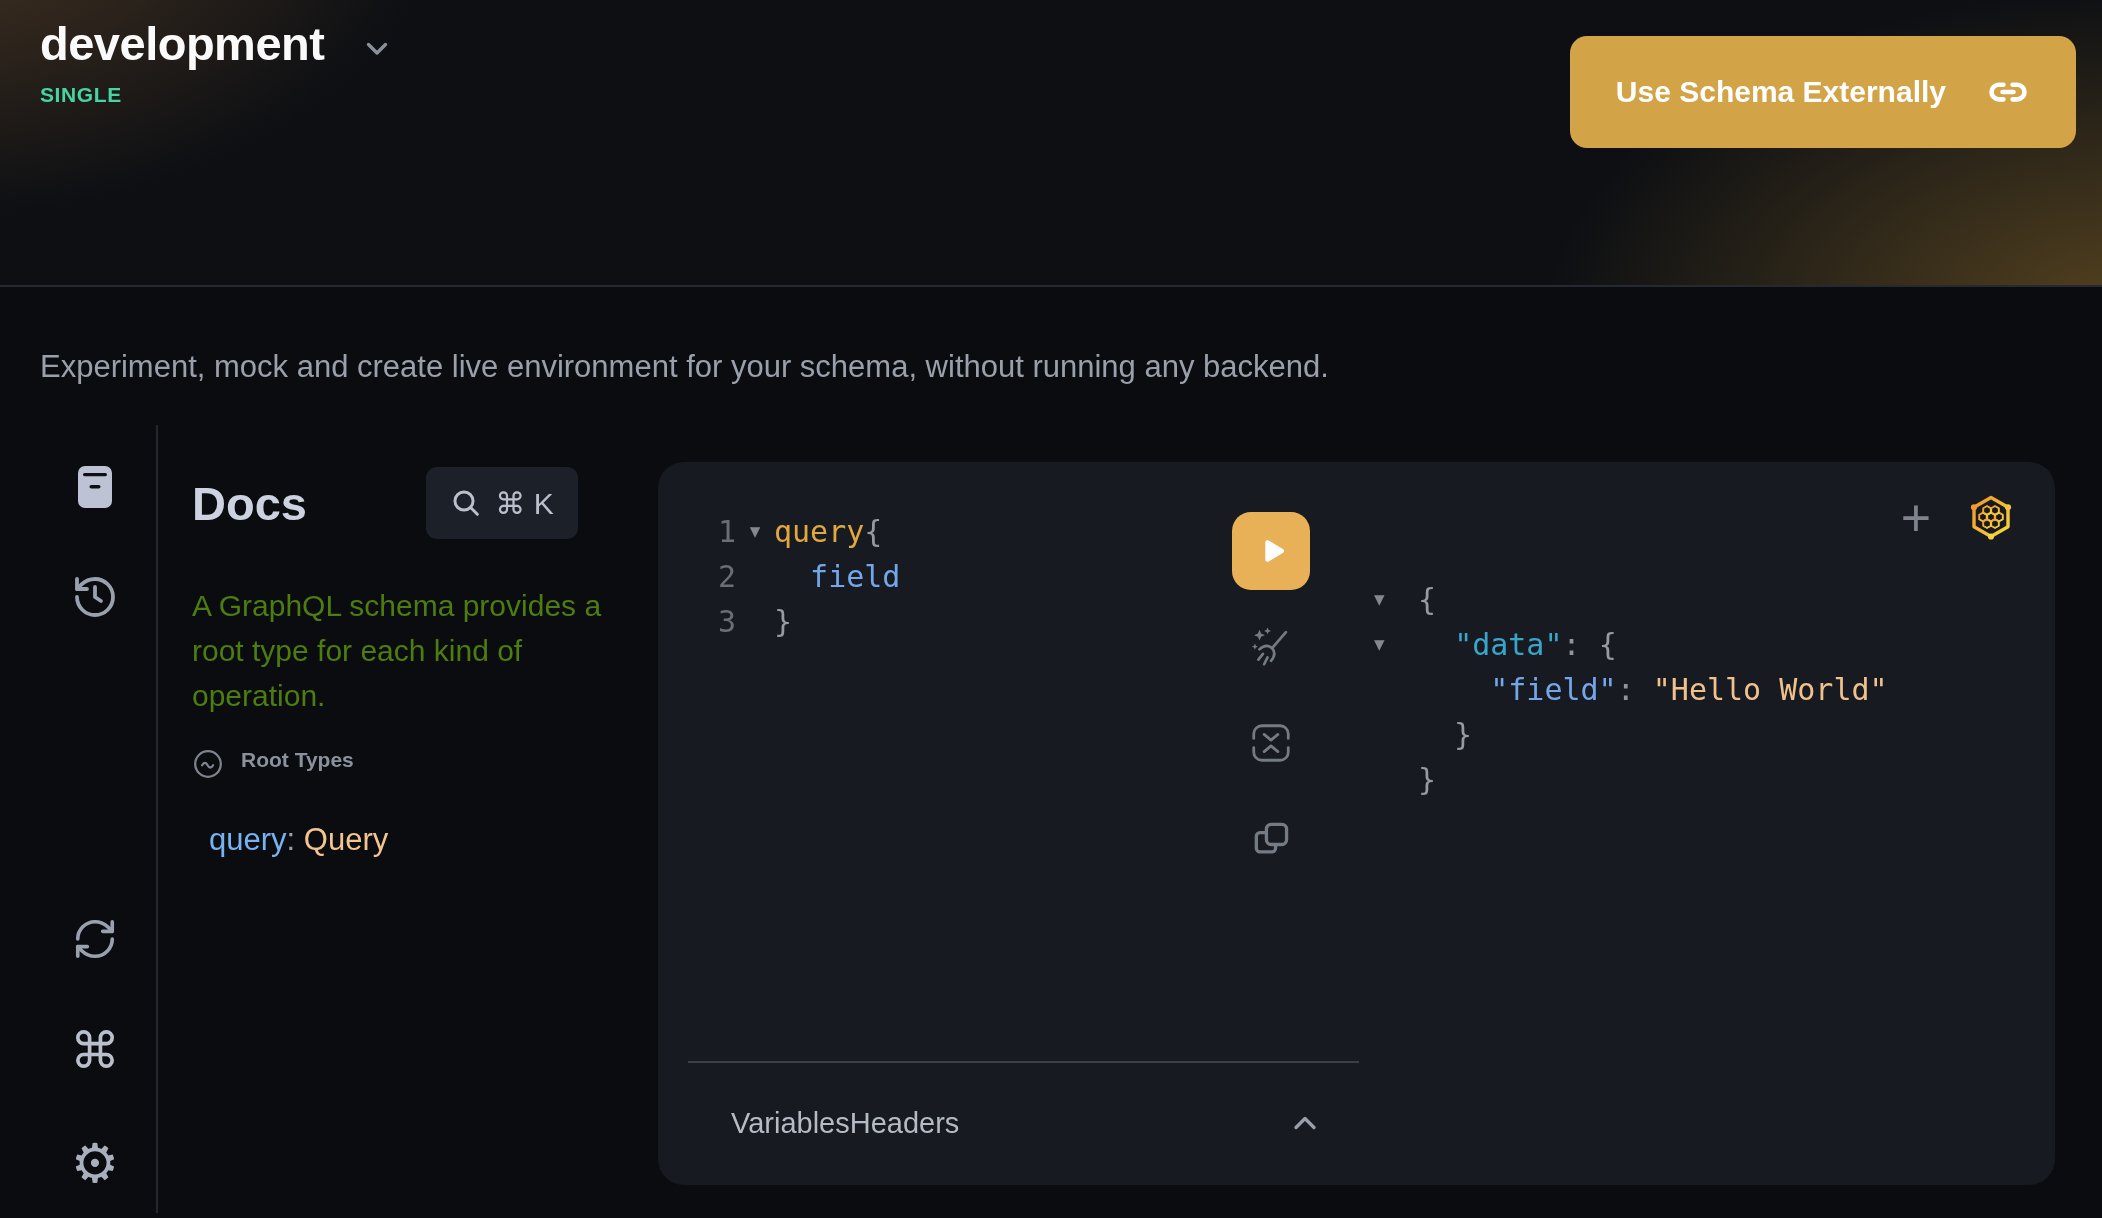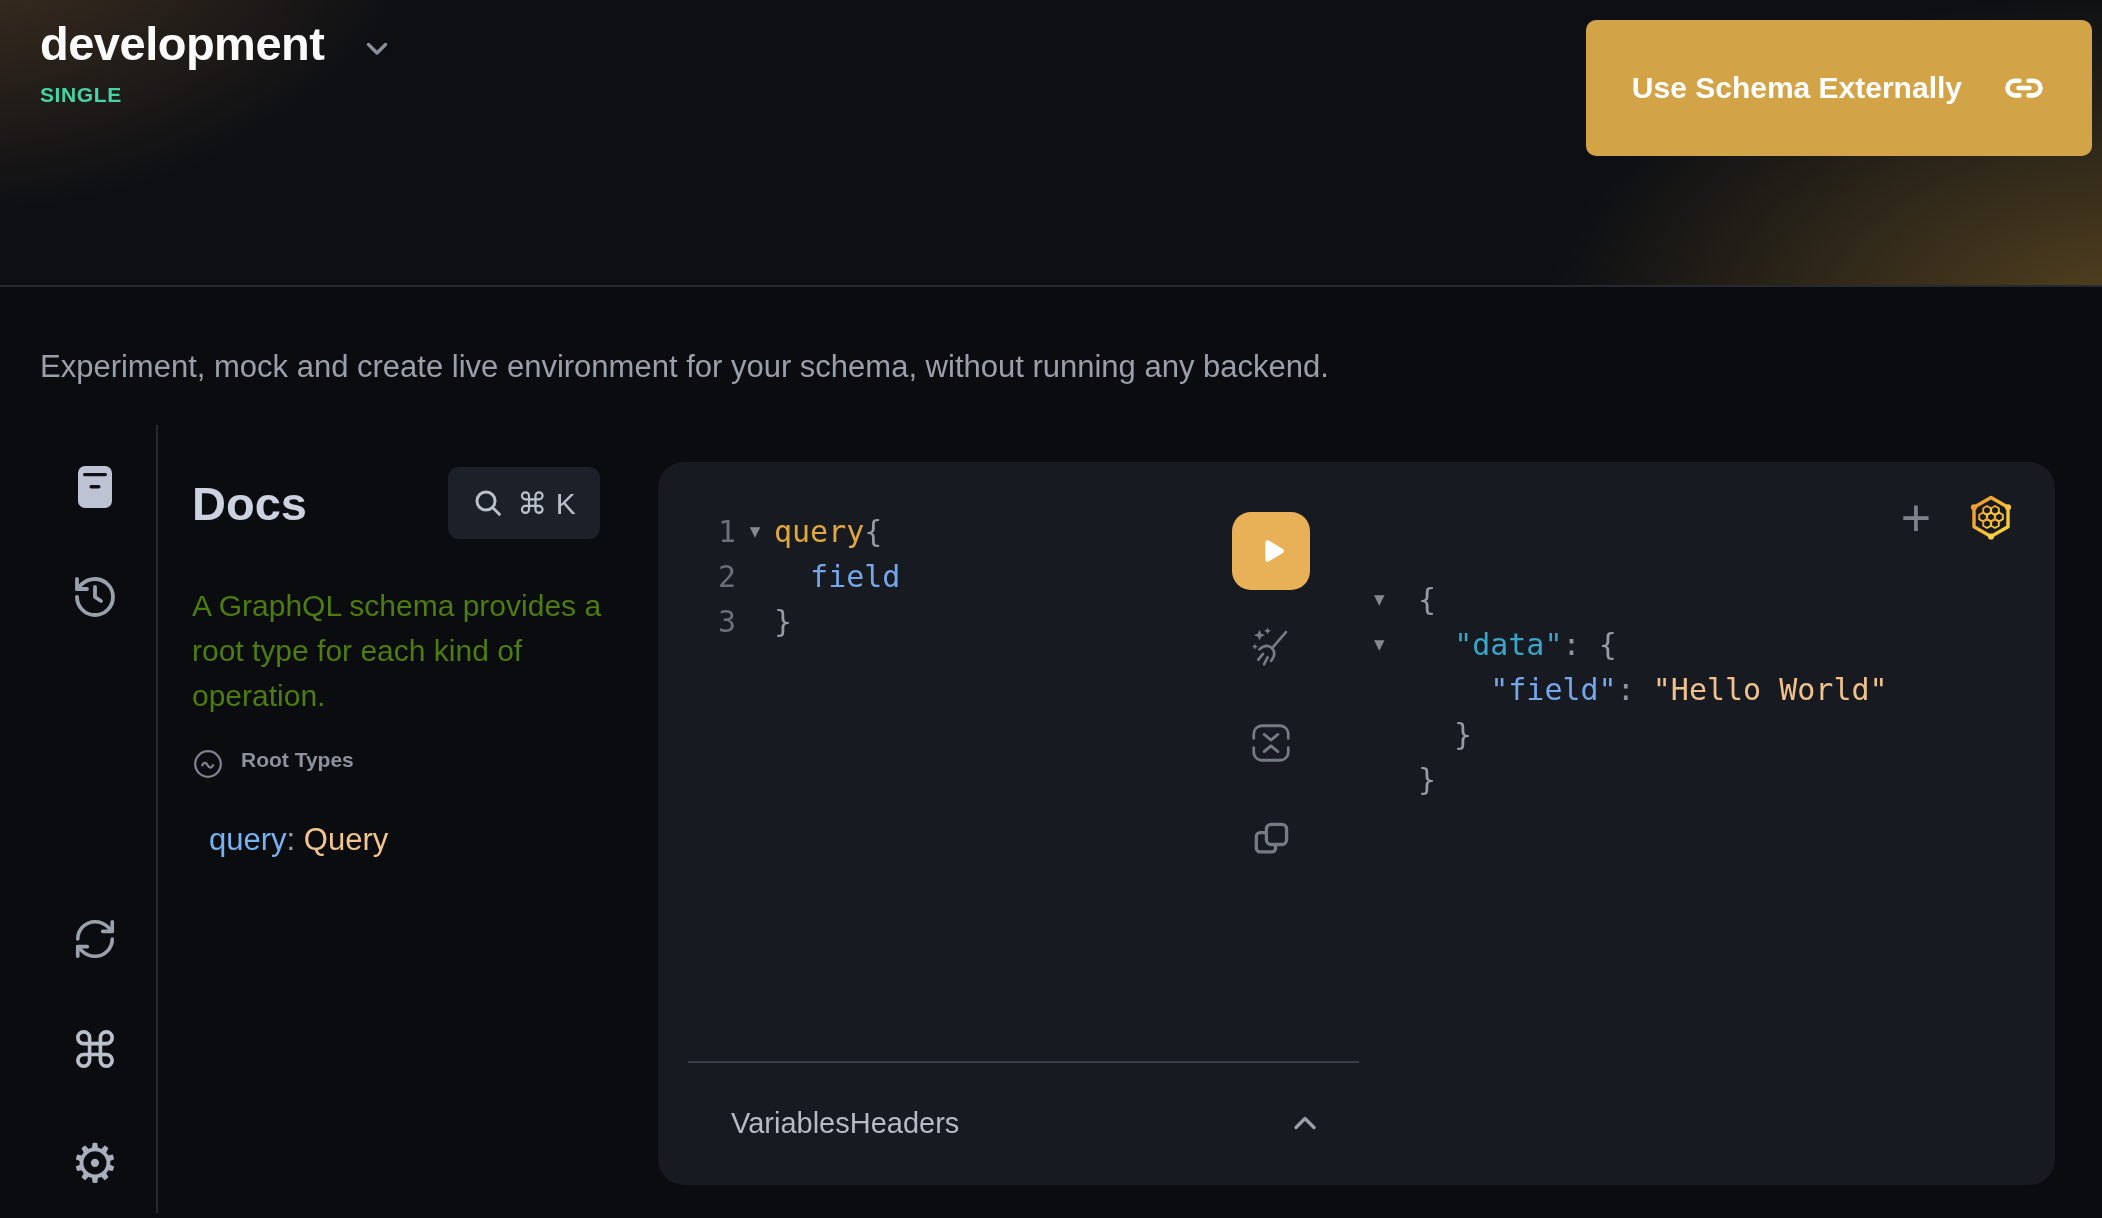--- a/index.html
+++ b/index.html
@@ -6,28 +6,28 @@
   html,body{width:2102px;height:1218px}
   body{background:#0a0c10;font-family:"Liberation Sans",sans-serif;overflow:hidden;color:#e5e7eb}
   .page{position:relative;width:2102px;height:1218px;overflow:hidden}
 
   
   .header{position:relative;height:287px;border-bottom:2px solid #26292f;
     background:
       radial-gradient(840px 500px at -4% -32%, rgba(128,90,50,.52), rgba(128,90,50,0) 62%),
       radial-gradient(1000px 560px at 102% 114%, rgba(199,148,52,.40), rgba(199,148,52,0) 60%),
       #0d0f13;}
-  .header-top{display:flex;align-items:flex-start;padding:16px 10px 0 40px}
+  .header-top{display:flex;align-items:flex-start;padding:16px 26px 0 40px}
   .title-row{display:flex;align-items:center;gap:36px}
   .project-title{font-size:47px;font-weight:700;color:#fafafa;letter-spacing:-.5px}
   .chev-down{margin-top:8px;cursor:pointer;display:flex}
   .badge{margin-top:12px;font-size:21px;font-weight:700;color:#47d4a4;letter-spacing:.6px}
   .spacer{flex:1}
-  .use-btn{margin-top:4px;height:136px;display:flex;align-items:center;gap:40px;background:#d2a347;
-    border:none;border-radius:10px;padding:0 46px;font-size:30px;font-weight:700;color:#fff;
+  .use-btn{margin-top:20px;height:112px;display:flex;align-items:center;gap:40px;background:#d2a347;
+    border:none;border-radius:17px;padding:0 46px;font-size:30px;font-weight:700;color:#fff;
     font-family:inherit;cursor:pointer}
   .tabs{position:absolute;bottom:0;left:40px;display:flex;gap:55px}
   .tab{position:relative;padding-bottom:34px;font-size:33px;font-weight:700;color:#70757e;cursor:pointer}
   .tab.active{color:#f4f5f7}
   .tab.active::after{content:"";position:absolute;left:0;right:0;bottom:0;height:10px;background:#e9b257}
 
   
   .subtitle{margin:62px 40px 0;font-size:31px;color:#9aa0ab}
 
   
@@ -36,21 +36,21 @@
   .sidebar{width:158px;flex:none;border-right:2px solid #24272d;display:flex;flex-direction:column;
     align-items:center;padding-left:34px}
   .side-icon{width:48px;height:48px;display:flex;align-items:center;justify-content:center;cursor:pointer}
   .side-icon.docs{margin-top:38px}
   .side-icon.history{margin-top:62px}
   .side-spacer{flex:1}
   .side-icon.command{margin:64px 0;font-size:50px;color:#b9c0cc;line-height:1}
   .side-icon.gear{margin-bottom:26px;font-size:54px;color:#a9b0bd;line-height:1}
 
   .docs-panel{width:500px;flex:none;padding:42px 0 0 34px}
-  .docs-head{display:flex;align-items:center;justify-content:space-between;padding-right:58px}
+  .docs-head{display:flex;align-items:center;justify-content:space-between;padding-right:80px}
   .docs-title{font-size:47px;font-weight:700;color:#ccd2df}
   .search-btn{width:152px;height:72px;background:#1c2028;border:none;border-radius:11px;display:flex;
     align-items:center;justify-content:center;gap:13px;color:#bac0cb;font-size:30px;font-family:inherit;cursor:pointer}
   .docs-intro{margin-top:44px;font-size:30px;line-height:45px;color:#4d7c0f;max-width:430px}
   .root-types{margin-top:30px;display:flex;align-items:flex-start;gap:17px}
   .root-types-label{font-size:21px;font-weight:700;color:#8b919d}
   .root-row{margin-top:42px;padding-left:17px;font-size:31px;cursor:pointer}
   .t-field{color:#77b2f1}.t-pun{color:#9aa0a9}.t-type{color:#f3c48f}
 
   

